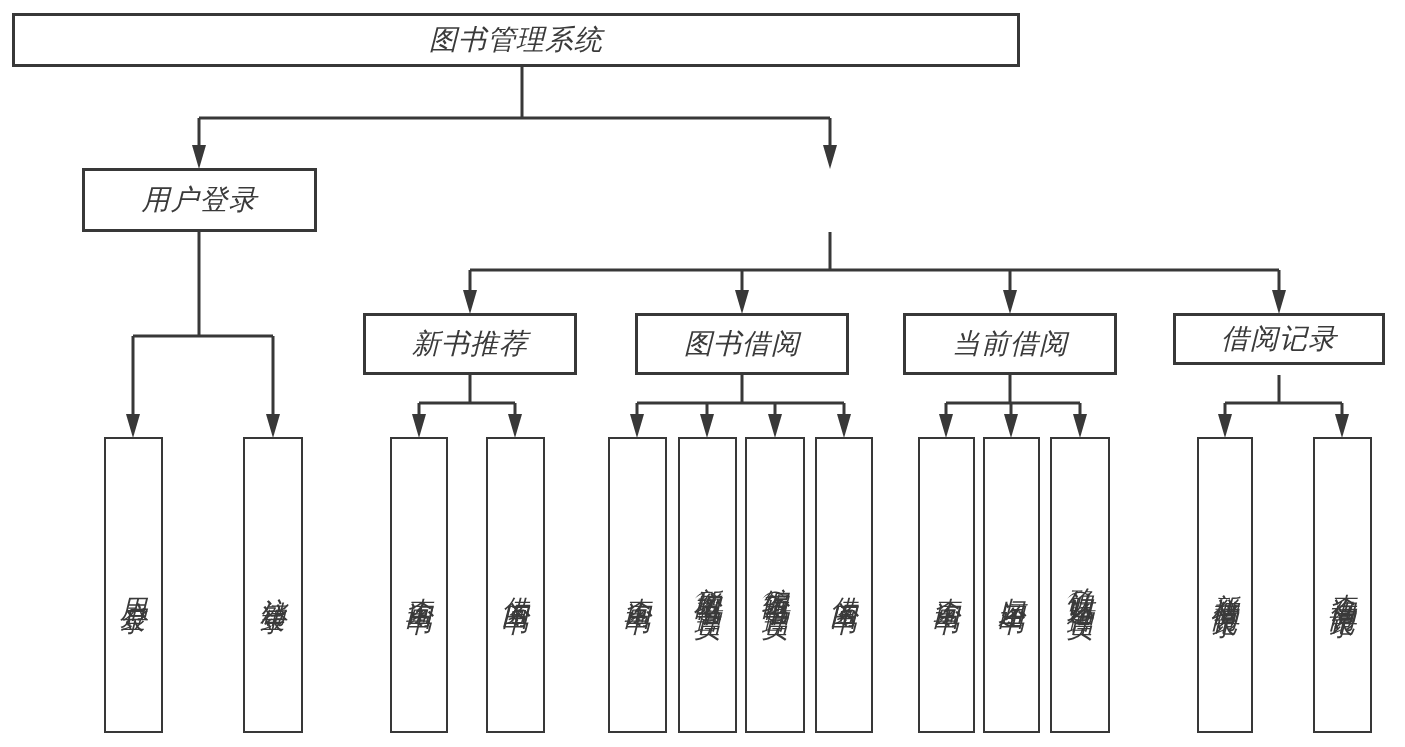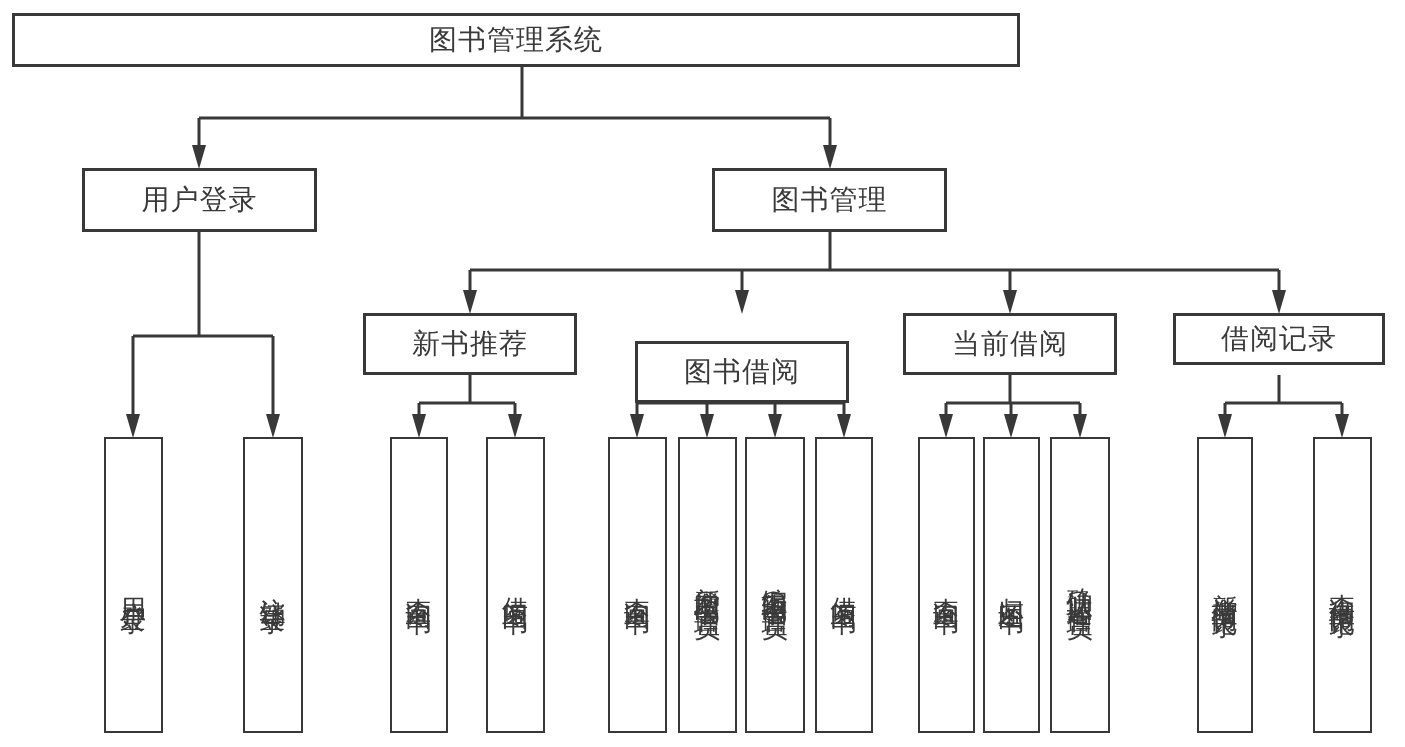--- a/index.html
+++ b/index.html
@@ -31,20 +31,21 @@
     background: #ffffff;
     border: 3px solid #383838;
     color: #3a3a3a;
     display: flex;
     align-items: center;
     justify-content: center;
     z-index: 2;
     font-size: 28px;
     letter-spacing: 1px;
     white-space: nowrap;
+    font-style: italic;
   }
   .node.l3 {
     border-width: 3px;
     font-size: 28px;
   }
   .node.leaf {
     border-width: 2px;
     font-size: 26px;
   }
   .node.leaf .vtext {
@@ -114,28 +115,25 @@
     </g>
   </svg>
 
   <div class="node root" style="left:12px; top:13px; width:1008px; height:54px;">
     <span>图书管理系统</span>
   </div>
 
   <div class="node l2" style="left:82px; top:168px; width:235px; height:64px;">
     <span>用户登录</span>
   </div>
-  <div class="node l2" style="left:712px; top:168px; width:235px; height:64px;">
-    <span>图书管理</span>
-  </div>
 
   <div class="node l3" style="left:363px; top:313px; width:214px; height:62px;text-align:right;">
     <span>新书推荐</span>
   </div>
-  <div class="node l3" style="left:635px; top:313px; width:214px; height:62px;margin-top:28px;">
+  <div class="node l3" style="left:635px; top:313px; width:214px; height:62px;">
     <span>图书借阅</span>
   </div>
   <div class="node l3" style="left:903px; top:313px; width:214px; height:62px;">
     <span>当前借阅</span>
   </div>
   <div class="node l3" style="left:1173px; top:313px; width:212px; height:52px;">
     <span>借阅记录</span>
   </div>
 
   <div class="node leaf" style="left:104px; top:437px; width:59px; height:296px;">

